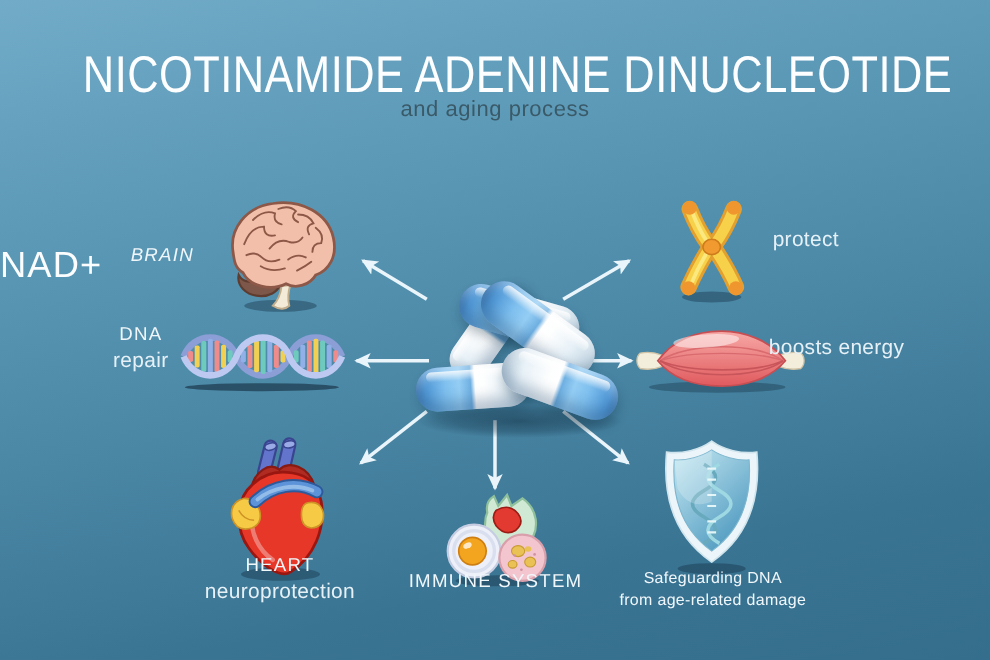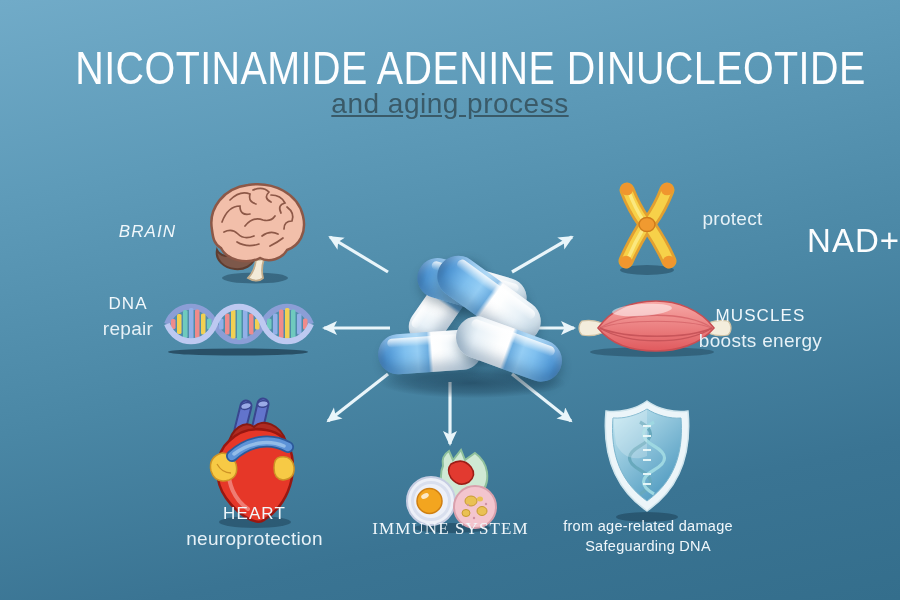--- a/index.html
+++ b/index.html
@@ -7,22 +7,22 @@
     position:relative;width:900px;height:600px;overflow:hidden;
     background:linear-gradient(168deg,#71abc8 0%,#5e9bb9 25%,#4a87a5 55%,#3a7493 80%,#346e8c 100%);
     font-family:"Liberation Sans", sans-serif;
   }
   .title-wrap{position:absolute;left:0;top:40px;width:900px;text-align:center;}
   .title{
     display:inline-block;font-size:47px;color:#fdfeff;white-space:nowrap;
     transform:scaleX(0.84);transform-origin:center;letter-spacing:0.5px;font-weight:normal;
   }
   .subtitle-wrap{position:absolute;left:0;top:88px;width:900px;text-align:center;}
-  .subtitle{display:inline-block;font-size:28px;color:#3a5a68;letter-spacing:0.5px;text-decoration:underline;}
-  .nad-label{position:absolute;left:0;top:222px;width:900px;text-align:right;
+  .subtitle{display:inline-block;font-size:20px;color:#3a5a68;letter-spacing:0.5px;}
+  .nad-label{position:absolute;left:0;top:222px;width:900px;text-align:left;
     font-size:33px;color:#fbfdfe;letter-spacing:1px;}
   .arrows{position:absolute;left:0;top:0;width:900px;height:600px;}
   .icon{position:absolute;}
   .node-text{position:absolute;text-align:center;line-height:1.4;}
   .n-title{font-size:17px;letter-spacing:1.1px;color:#f0f7fb;}
   .n-sub{font-size:19px;color:#e6f1f7;letter-spacing:0.3px;}
   .n-small{font-size:14.5px;color:#f0f7fb;letter-spacing:0.3px;}
   
   .pills{position:absolute;left:372px;top:264px;width:200px;height:135px;}
   .pill-shadow{position:absolute;left:8px;top:104px;width:185px;height:30px;border-radius:50%;
@@ -168,21 +168,20 @@
     <path d="M4,28 C12,26.5 18,27.5 24,30 L24,40 C18,42.5 12,43.5 4,42 C0,38.5 0,31.5 4,28 Z" fill="#f3eddc" stroke="#cfc2a5" stroke-width="1.2"></path>
     <path d="M150,28 C142,26.5 136,27.5 130,30 L130,40 C136,42.5 142,43.5 150,42 C154,38.5 154,31.5 150,28 Z" fill="#f3eddc" stroke="#cfc2a5" stroke-width="1.2"></path>
     <path d="M20,35 C36,13 60,8 78,8 C98,8 122,16 136,35 C122,52 98,58 78,58 C60,58 36,55 20,35 Z" fill="url(#mgrad)" stroke="#c74e53" stroke-width="1.6"></path>
     <path d="M22,35 C48,18 110,18 134,35" stroke="#d96a6e" stroke-width="1.4" fill="none"></path>
     <path d="M22,35 C48,26 110,26 134,35" stroke="#d96a6e" stroke-width="1.2" fill="none"></path>
     <path d="M22,35 C48,46 110,46 134,35" stroke="#c8555a" stroke-width="1.4" fill="none"></path>
     <path d="M22,35 C48,52 110,52 134,35" stroke="#c8555a" stroke-width="1.4" fill="none"></path>
     <ellipse cx="64" cy="17" rx="30" ry="6" fill="rgba(255,255,255,0.5)" transform="rotate(-4 64 17)"></ellipse>
   </svg>
   <div class="node-text" style="left:698px;top:304px;width:125px;">
-    <div class="n-title">MUSCLES</div>
     <div class="n-sub">boosts energy</div>
   </div>
 
   <svg class="icon" style="left:195px;top:396px;" width="115" height="135" viewBox="0 0 115 135">
     <ellipse cx="60" cy="126" rx="36" ry="6" fill="rgba(16,42,60,0.38)"></ellipse>
     <g stroke-linecap="round" fill="none">
       <path d="M45,34 L51,10" stroke="#39468f" stroke-width="13"></path>
       <path d="M45,34 L51,10" stroke="#6274cc" stroke-width="9"></path>
       <path d="M63,30 L68,8" stroke="#39468f" stroke-width="13"></path>
       <path d="M63,30 L68,8" stroke="#6274cc" stroke-width="9"></path>
@@ -214,21 +213,21 @@
     <ellipse cx="27" cy="52" rx="4" ry="2.5" fill="rgba(255,255,255,0.75)" transform="rotate(-25 27 52)"></ellipse>
     <circle cx="77" cy="63" r="21" fill="#f3c5ce" stroke="#d9a0ac" stroke-width="2"></circle>
     <ellipse cx="73" cy="57" rx="6" ry="5" fill="#eac154" stroke="#c79b31" stroke-width="1"></ellipse>
     <ellipse cx="84" cy="67" rx="5" ry="4.5" fill="#eac154" stroke="#c79b31" stroke-width="1"></ellipse>
     <ellipse cx="68" cy="69" rx="4" ry="3.5" fill="#eac154" stroke="#c79b31" stroke-width="1"></ellipse>
     <ellipse cx="82" cy="55" rx="3" ry="2.5" fill="#eac154"></ellipse>
     <circle cx="76" cy="74" r="1.2" fill="#cf92a2"></circle>
       <circle cx="88" cy="60" r="1.2" fill="#cf92a2"></circle>
       <circle cx="70" cy="61" r="1.1" fill="#cf92a2"></circle>
   </svg>
-  <div class="node-text" style="left:358px;top:517px;width:185px;font-family:Liberation Serif, serif;">
+  <div class="node-text" style="left:358px;top:517px;width:185px;">
     <div class="n-title">IMMUNE SYSTEM</div>
   </div>
 
   <svg class="icon" style="left:592px;top:396px;" width="110" height="128" viewBox="0 0 110 128">
     <defs>
       <linearGradient id="sgrad" x1="0" y1="0" x2="0.7" y2="1">
         <stop offset="0" stop-color="#c8eaf3"></stop>
           <stop offset="1" stop-color="#4f9ac0"></stop>
       </linearGradient>
     </defs>
@@ -241,17 +240,17 @@
       <line x1="51" y1="30" x2="59" y2="30"></line>
         <line x1="51" y1="40" x2="59" y2="40"></line>
       <line x1="51" y1="54" x2="59" y2="54"></line>
         <line x1="51" y1="64" x2="59" y2="64"></line>
       <line x1="51" y1="78" x2="59" y2="78"></line>
         <line x1="51" y1="88" x2="59" y2="88"></line>
     </g>
     <path d="M21,22 C32,23 46,19 55,13 L55,60 C41,66 30,60 24,48 Z" fill="rgba(255,255,255,0.22)"></path>
   </svg>
   <div class="node-text" style="left:548px;top:516px;width:200px;">
+    <div class="n-small">Safeguarding DNA</div>
     <div class="n-small">from age-related damage</div>
-    <div class="n-small">Safeguarding DNA</div>
   </div>
 
 </div>
 
 </body></html>

